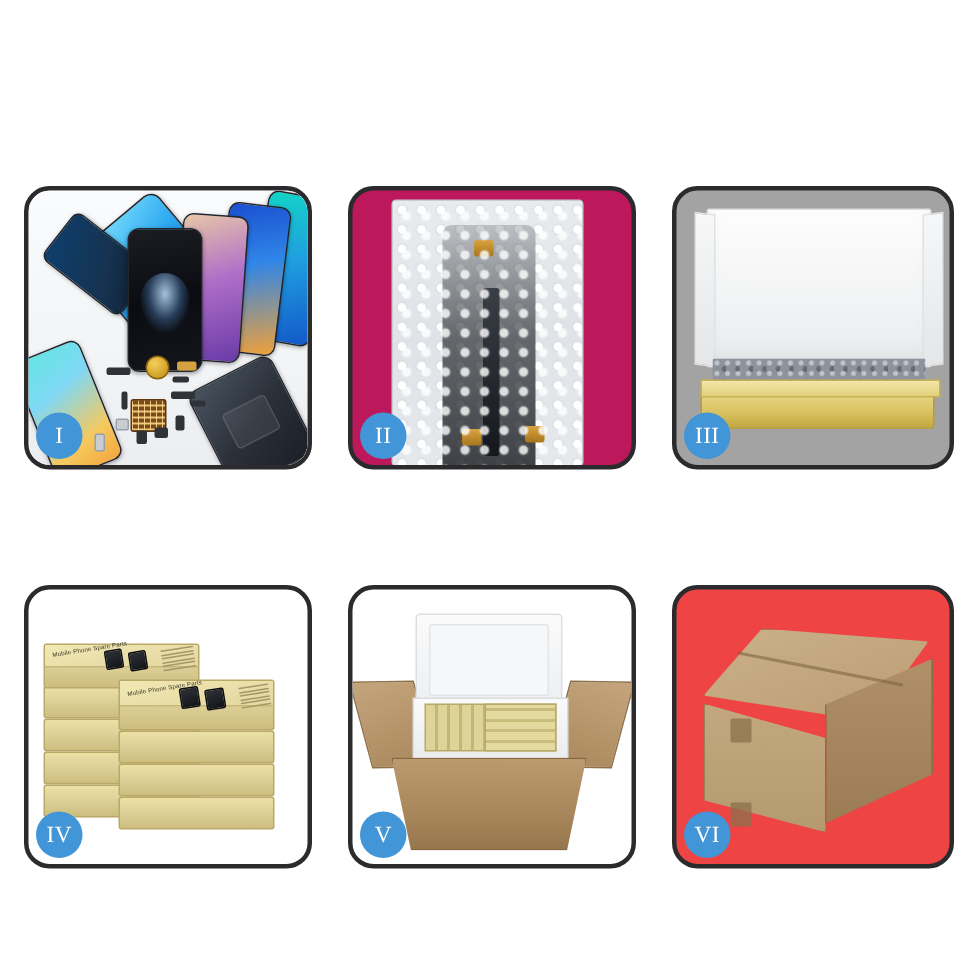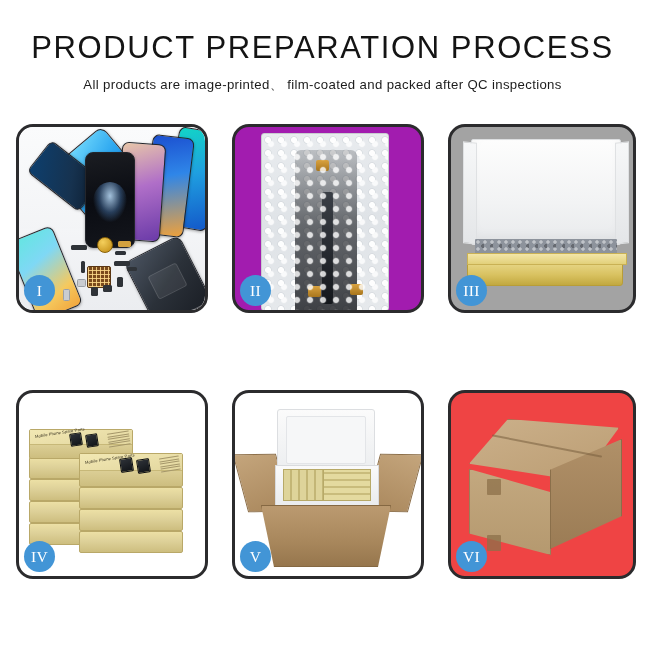--- a/index.html
+++ b/index.html
@@ -153,21 +153,21 @@
       linear-gradient(90deg, rgba(255,220,140,.85) 1px, transparent 1px),
       linear-gradient(0deg,  rgba(255,220,140,.85) 1px, transparent 1px);
     background-size: 4px 4px;
     border: 1px solid #5a3612; border-radius: 2px; z-index: 8;
   }
   .prt { position:absolute; background:#2f3338; border-radius:1.5px; z-index:8; }
   .prt.l { background:#d3a13f; }
   .prt.w { background:#c9ccd1; border:1px solid #9aa0a7; }
 
   
-  .p2 { background: #a21caf; }
+  .p2 { background: #be185d; }
   .p2 .bag {
     position: absolute; left: 26px; top: 6px; width: 128px; height: 178px;
     background:
       radial-gradient(circle at 6px 6px, rgba(255,255,255,.95) 2.6px, rgba(205,210,215,.55) 3.4px, rgba(0,0,0,0) 4.2px) 0 0/13px 13px,
       linear-gradient(175deg,#e9ecef 0%, #dfe3e7 50%, #e6e9ec 100%);
     border: 1px solid #c8ccd0;
     border-radius: 3px;
   }
   .p2 .inner-dark {
     position: absolute; left: 33px; top: 16px; width: 62px; height: 166px;
@@ -332,24 +332,20 @@
   .c-tape {
     position:absolute; width:14px; height:16px;
     background: rgba(140,112,74,.75); border-radius:1px;
   }
 </style>
 </head>
 <body>
 
 <div id="root">
 
-  <div class="header">
-    <div class="title">PRODUCT PREPARATION PROCESS</div>
-    <div class="subtitle">All products are image-printed、 film-coated and packed after QC inspections</div>
-  </div>
 
   <div class="grid">
 
     <div class="panel p1">
       <div class="panel-inner">
         <div class="tophalf"></div>
         <div class="bothalf"></div>
 
         <div class="phone ph-blue-wide"></div>
         <div class="phone ph-a2"></div>

